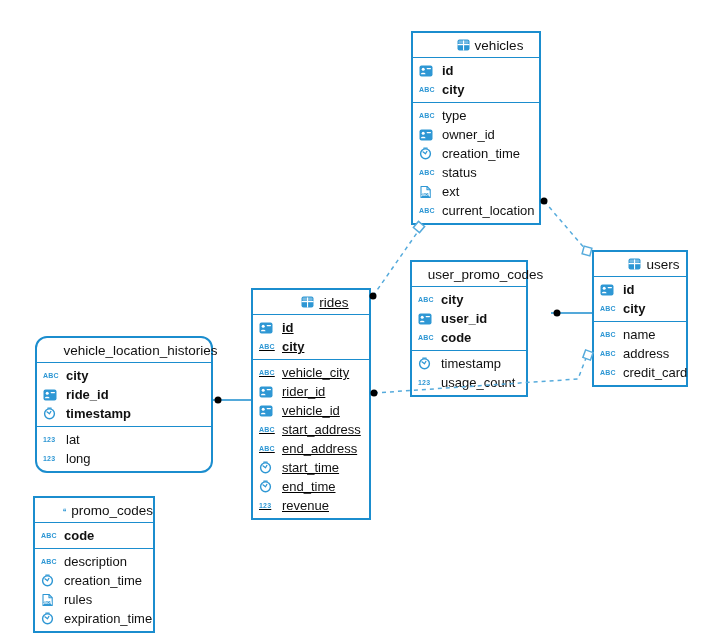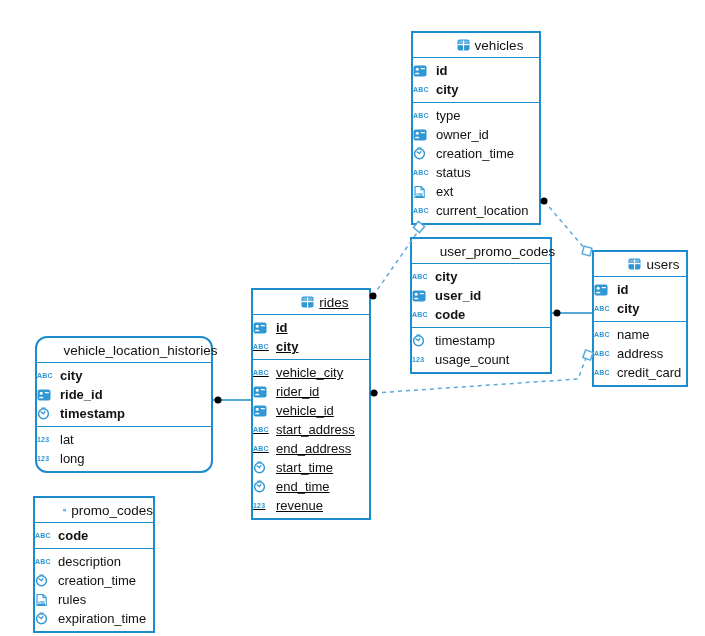--- a/index.html
+++ b/index.html
@@ -36,21 +36,21 @@
     color: #111;
     white-space: nowrap;
     padding-left: 28px;
   }
   .er-section { padding: 3px 0; }
   .er-section + .er-section { border-top: 1.5px solid var(--line); }
   .er-row {
     height: 19px;
     display: flex;
     align-items: center;
-    padding-left: 0;
+    padding-left: 6px;
     gap: 5px;
     white-space: nowrap;
   }
   .er-row .label { font-size: 13px; color: #111; }
   .er-row.key .label { font-weight: 700; }
   .icon-box {
     width: 18px;
     display: flex;
     align-items: center;
     justify-content: flex-start;
@@ -159,21 +159,21 @@
             <span class="label">ext</span>
           </div>
           <div class="er-row">
             <span class="icon-box">
               <span class="txt-icon">ABC</span>
             </span>
             <span class="label">current_location</span>
           </div>
         </div>
       </div>
-      <div class="er-table" style="left: 410px; top: 237px; width: 142px;">
+      <div class="er-table" style="left: 410px; top: 260px; width: 118px;">
         <div class="er-header">
           <svg width="13" height="12" viewBox="0 0 13 12">
     <rect x="0.5" y="0.5" width="12" height="11" rx="2" fill="#2e97d4"></rect>
     <rect x="1.5" y="1.5" width="10" height="3.2" rx="1" fill="#fff" opacity="0.35"></rect>
     <rect x="0.5" y="5" width="12" height="1.2" fill="#fff"></rect>
     <rect x="6" y="1.5" width="1.1" height="10" fill="#fff"></rect>
   </svg>
           <span>user_promo_codes</span>
         </div>
         <div class="er-section">

